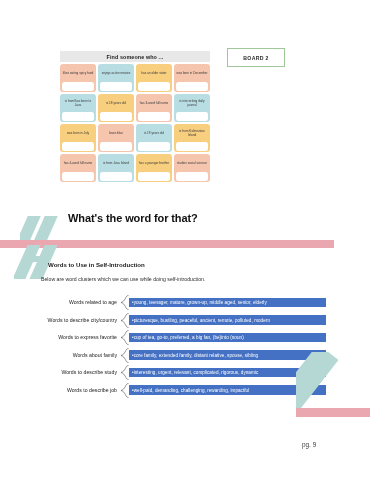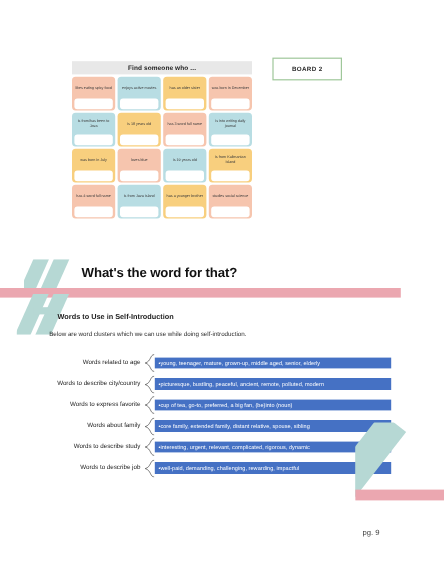--- a/index.html
+++ b/index.html
@@ -102,21 +102,21 @@
     transform: skewX(-24deg);
   }
   #pink-bar {
     position: absolute;
     left: 0px; top: 240px;
     width: 334px; height: 8px;
     background: #eba7b0;
   }
   #section-heading {
     position: absolute;
-    left: 68px; top: 222px;
+    left: 68px; top: 212px;
     font-size: 11px;
     font-weight: bold;
     color: #111111;
     letter-spacing: -0.1px;
   }
 
   
   #words-title {
     position: absolute;
     left: 48px; top: 261px;

